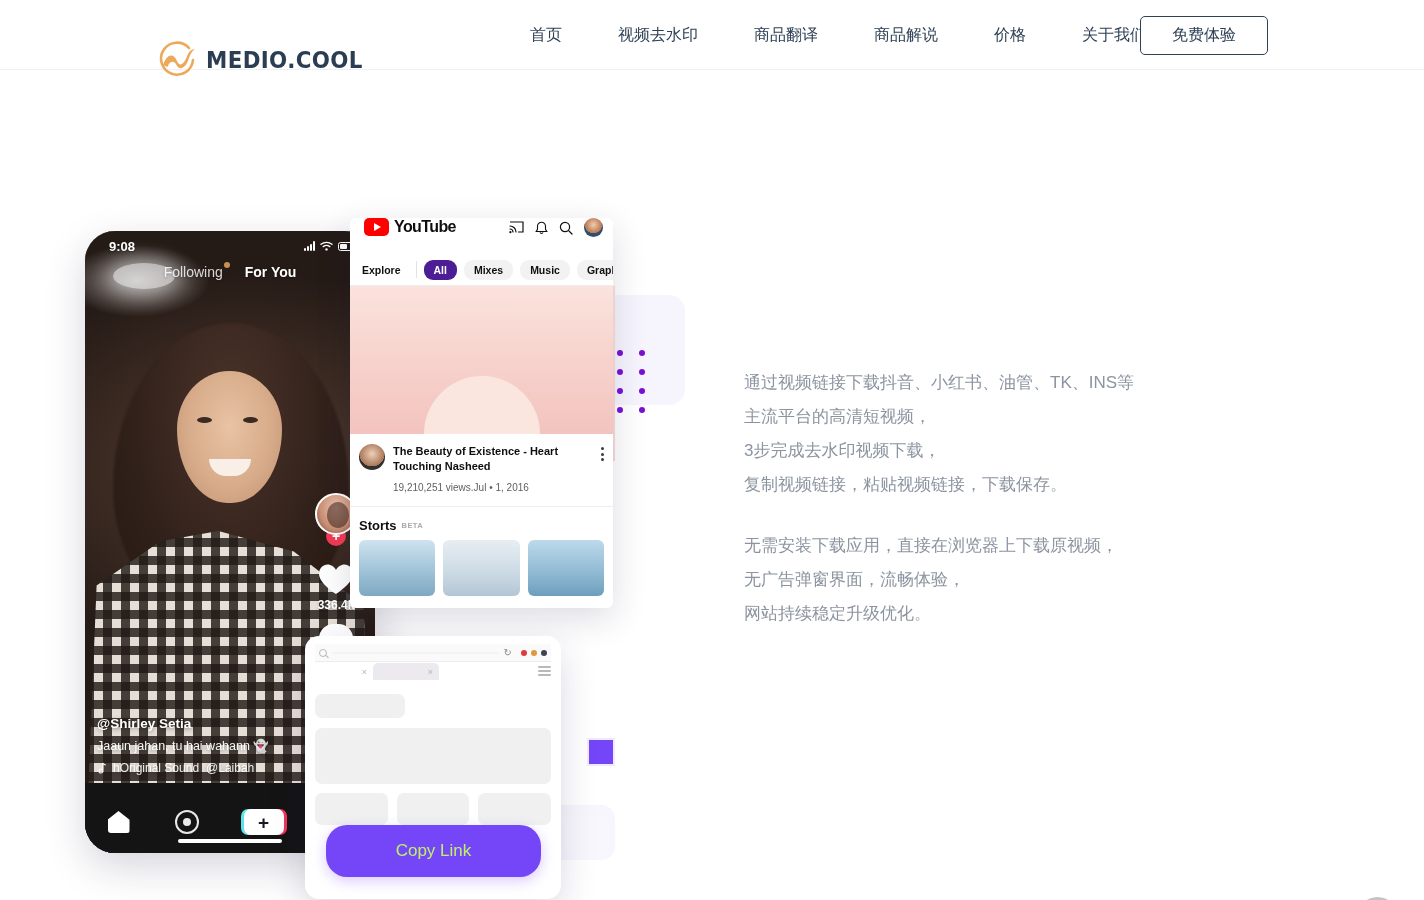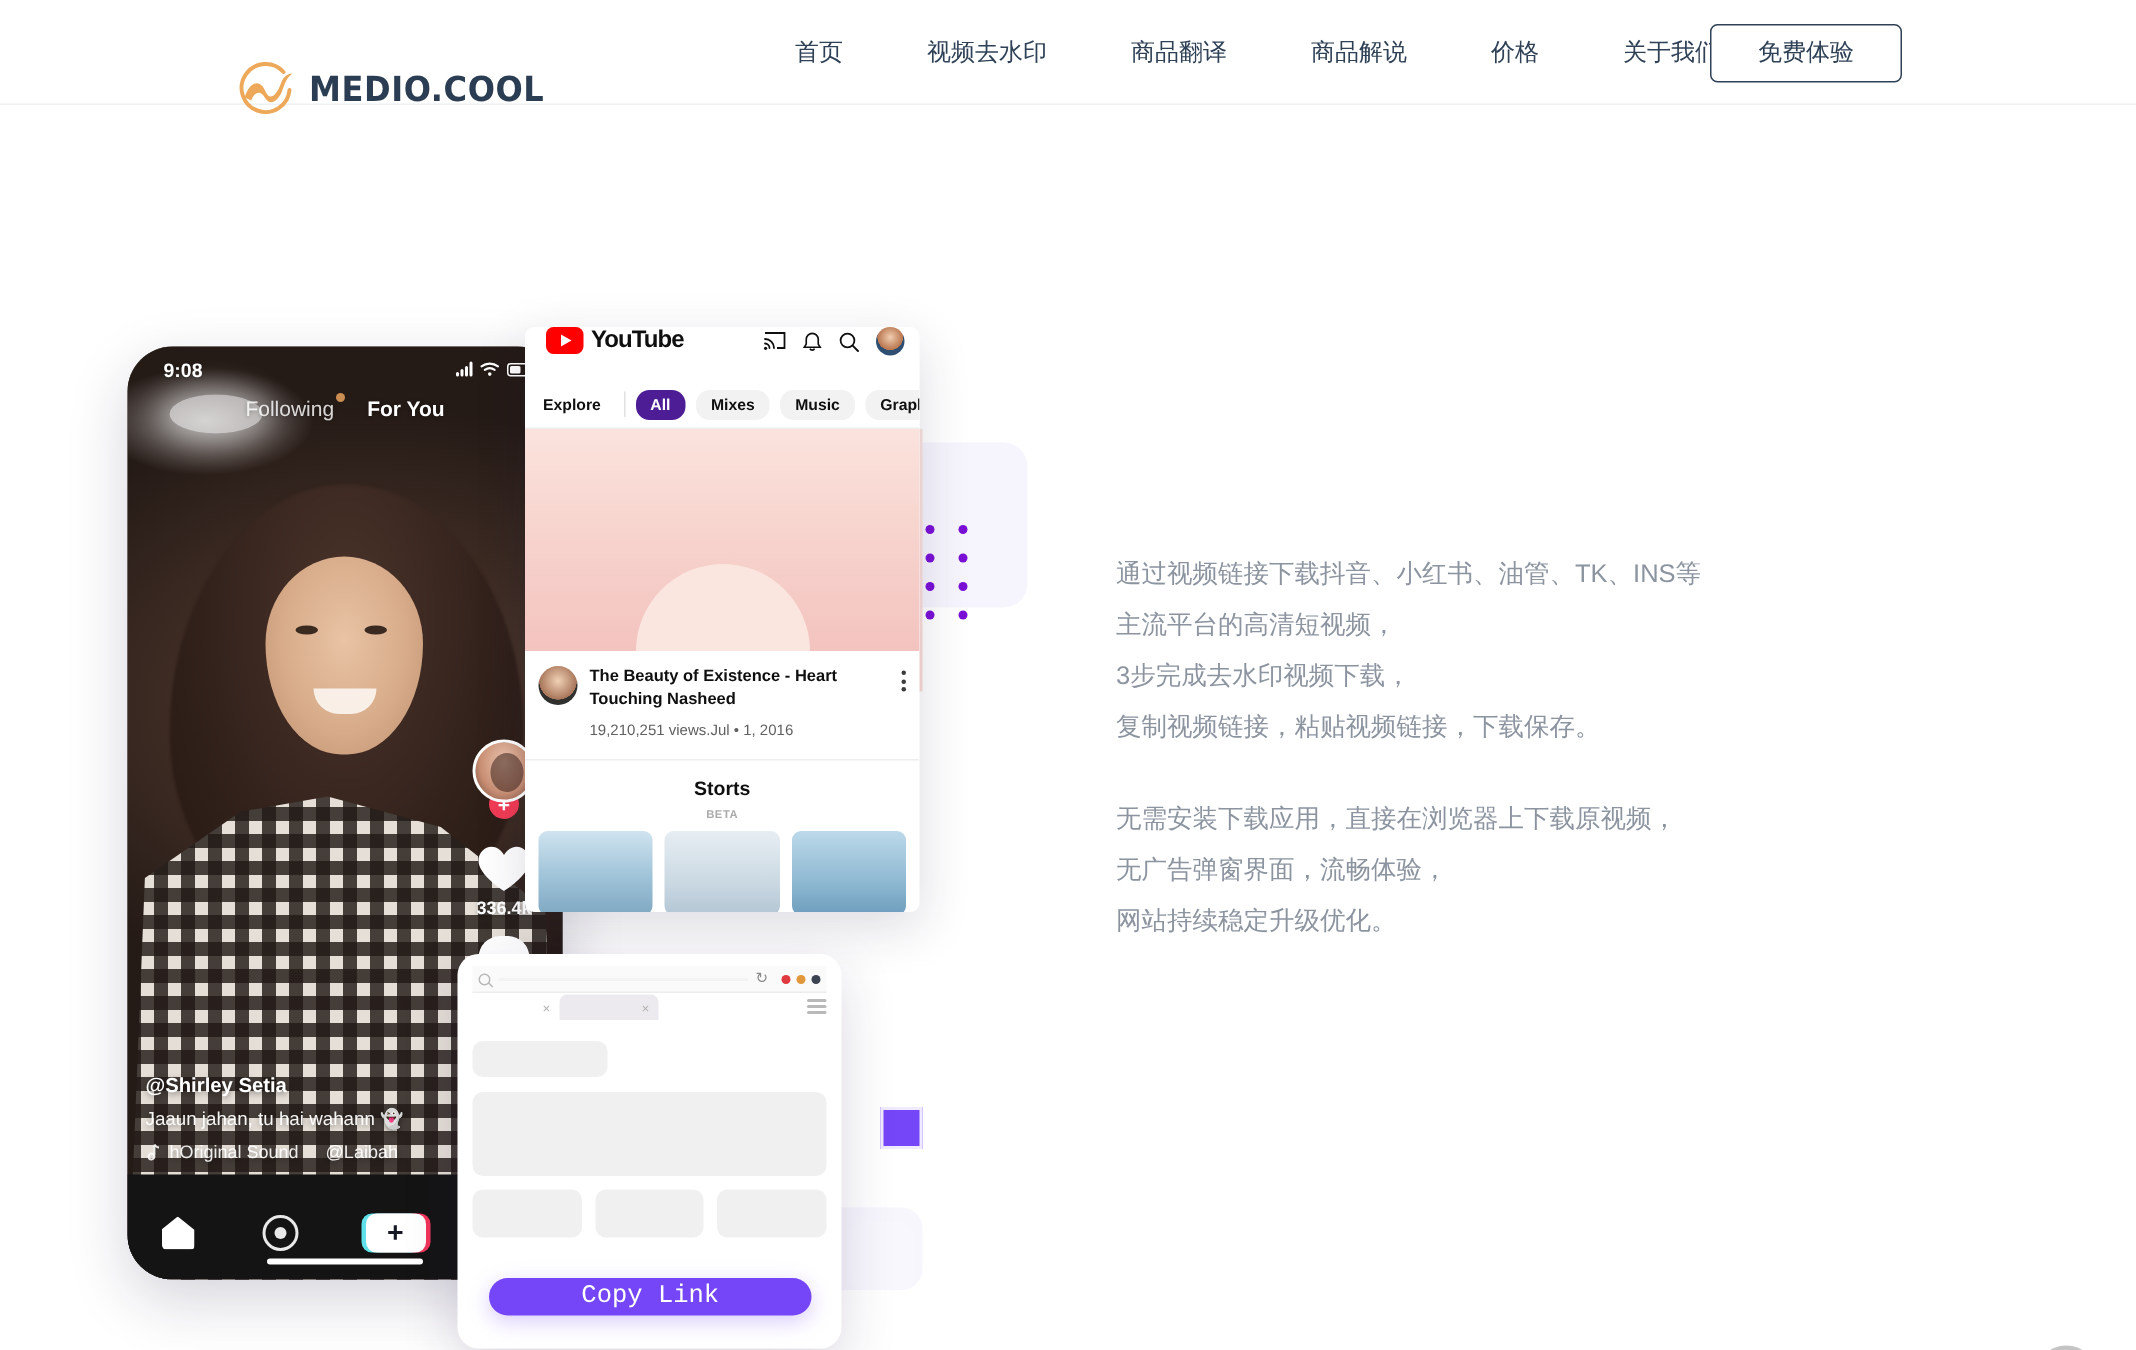--- a/index.html
+++ b/index.html
@@ -338,21 +338,21 @@
     background: radial-gradient(circle at 50% 38%, #f0d0b4 0%, #a8765a 60%, #30302f 61%);
   }
   .yt-title {
     font-size: 11px; font-weight: 700; color: #0f0f0f; line-height: 1.32; margin: 0 0 4px 0;
   }
   .yt-sub { font-size: 10px; color: #606060; }
   .yt-kebab { margin-left: auto; display: flex; flex-direction: column; gap: 2.5px; padding-top: 3px; }
   .yt-kebab span { width: 3px; height: 3px; border-radius: 50%; background: #3b3b3b; }
   .yt-shorts {
     border-top: 1px solid #eee; padding: 11px 9px 7px 9px;
-    display: flex; align-items: center; gap: 5px; flex-direction: column;
+    display: flex; align-items: center; gap: 5px;
   }
   .yt-shorts-title { font-size: 13px; font-weight: 700; color: #0f0f0f; }
   .yt-shorts-beta { font-size: 7.5px; color: #aaa; font-weight: 600; letter-spacing: 0.4px; }
   .yt-shorts-row { display: flex; gap: 8px; padding: 0 9px; }
   .yt-short {
     width: 78px; height: 56px; border-radius: 6px;
     background: linear-gradient(180deg, #cfe3ef 0%, #9fc3d8 55%, #7fa8c2 100%);
   }
   .yt-short.b { background: linear-gradient(180deg,#e7eef3 0%, #cbd9e3 60%, #b3c6d4 100%); }
   .yt-short.c { background: linear-gradient(180deg,#bcd9ea 0%, #8fb9d2 60%, #6d9ebd 100%); }
@@ -389,26 +389,25 @@
   .bc-hamburger { margin-left: auto; display: flex; flex-direction: column; gap: 2.5px; padding-bottom: 4px; }
   .bc-hamburger span { width: 13px; height: 1.7px; background: #b9b9b9; border-radius: 2px; }
   .bc-body { padding: 14px 4px 0 4px; }
   .sk { background: #f0f0f0; border-radius: 7px; }
   .sk-pill { width: 90px; height: 24px; margin-bottom: 10px; }
   .sk-big { width: 100%; height: 56px; margin-bottom: 9px; }
   .sk-row { display: flex; gap: 9px; }
   .sk-sm { flex: 1; height: 32px; }
   .copy-btn {
     position: absolute; left: 21px; bottom: 22px;
-    width: 215px; height: 25px; border-radius: 21px;
-    background: #7546f7; color: #ffffff;
+    width: 215px; height: 52px; border-radius: 21px;
+    background: #7546f7; color: #bef264;
     display: flex; align-items: center; justify-content: center;
     font-size: 17px; cursor: pointer;
     box-shadow: 0 4px 14px rgba(117,70,247,0.28);
-    font-family: Liberation Mono, monospace;
   }
 
   
   .copy-col { position: absolute; left: 744px; top: 296px; width: 560px; }
   .hero-title {
     font-size: 44px; font-weight: 700; line-height: 1.35;
     color: #2f3b49; margin: 0 0 42px 0; letter-spacing: 0.5px;
   }
   .hero-p {
     font-size: 17px; line-height: 2.0; color: #8c94a0; margin: 0 0 27px 0;
@@ -517,21 +516,21 @@
     </div>
 
     <div class="caption-area">
       <div class="cap-user">@Shirley Setia</div>
       <div class="cap-text">Jaaun jahan, tu hai wahann 👻</div>
       <div class="cap-music">
         <svg width="10" height="12" viewBox="0 0 10 12">
           <path d="M4 11 a2 2 0 1 0 0-4 a2 2 0 0 0 0 4 z M6 1 v7 M6 1 c1 1.6 2.2 2 3 2" stroke="#fff" stroke-width="1.2" fill="none"></path>
         </svg>
         <span>hOriginal Sound</span>
-        <span style="margin-left:12px">@Laibah</span>
+        <span style="margin-left:1px">@Laibah</span>
       </div>
     </div>
 
     <div class="tabbar">
       <div class="tb-home"></div>
       <div class="tb-compass"></div>
       <div class="tb-plus">+</div>
       <div class="tb-chat"></div>
     </div>
     <div class="home-indicator"></div>

